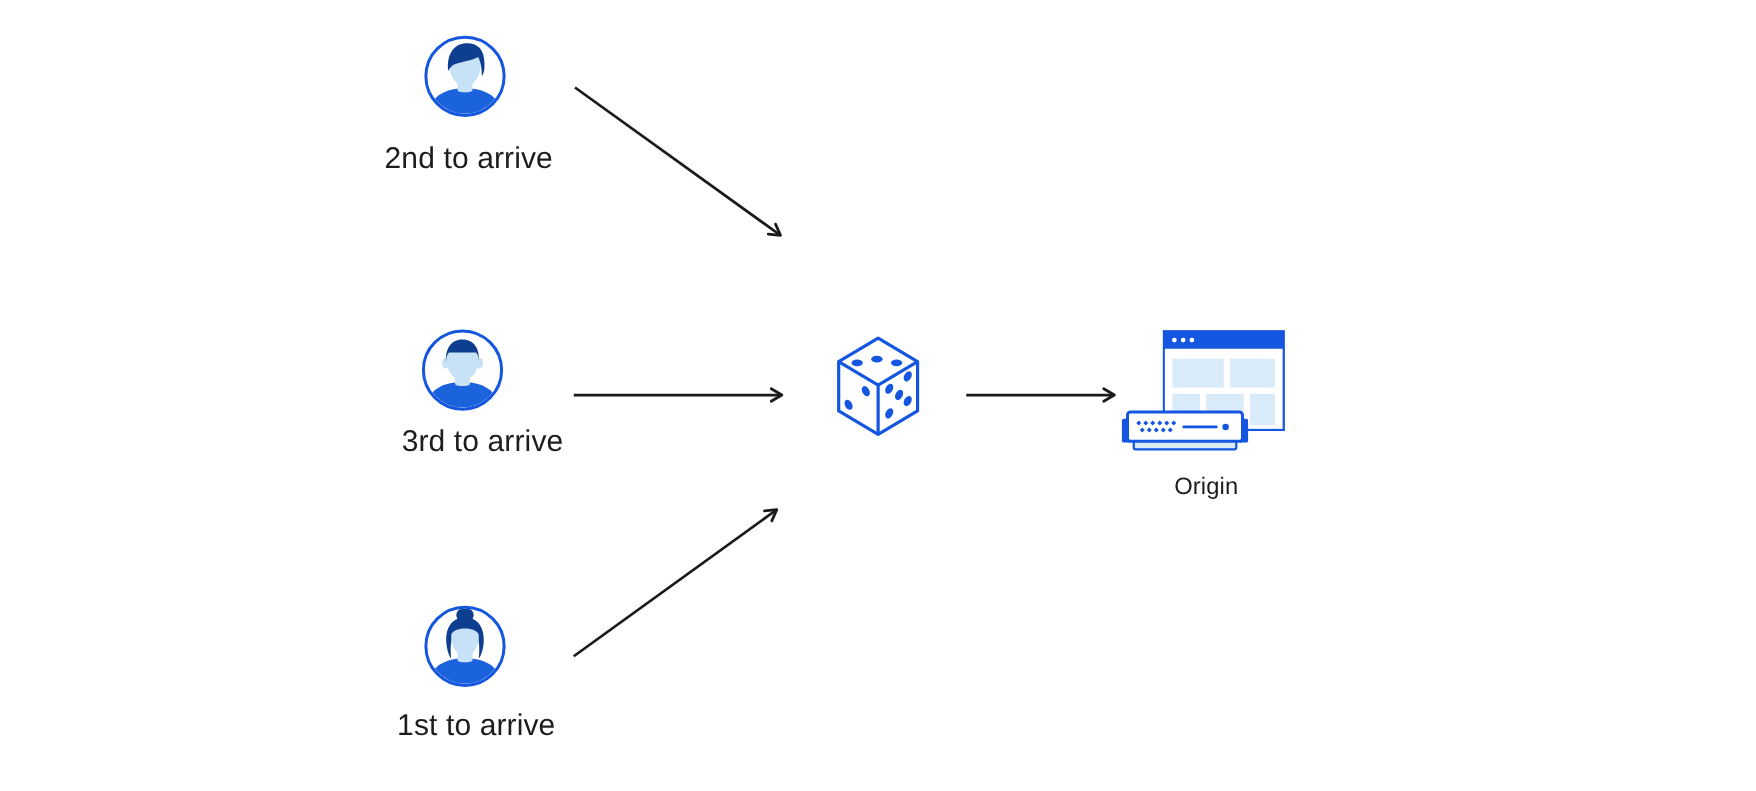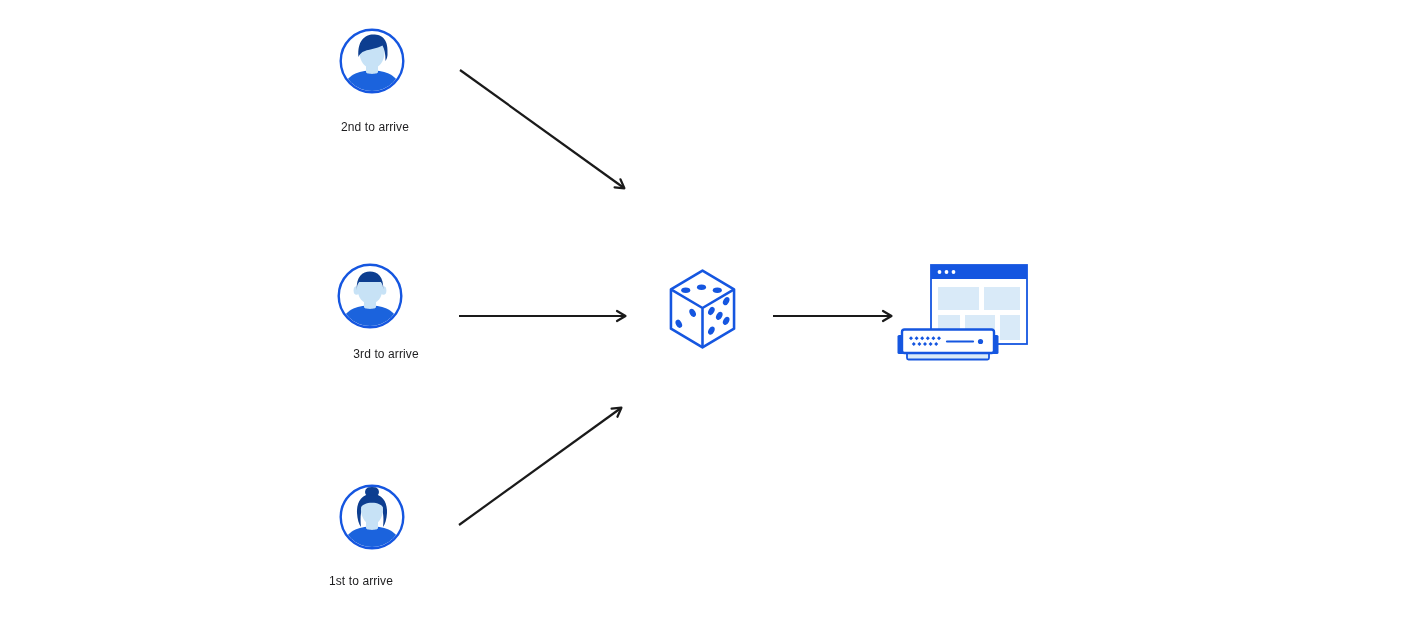--- a/index.html
+++ b/index.html
@@ -3,21 +3,21 @@
 <meta charset="utf-8">
 <style>
   html,body{margin:0;padding:0;background:#ffffff;}
   .canvas{
     position:relative;width:1405px;height:633px;background:#ffffff;
     font-family:"Liberation Sans","DejaVu Sans",sans-serif;overflow:hidden;
   }
   .abs{position:absolute;}
   .node-label{
     position:absolute;width:170px;text-align:center;
-    font-size:12px;line-height:22px;color:#1d1d1f;letter-spacing:0.1px;
+    font-size:24px;line-height:22px;color:#1d1d1f;letter-spacing:0.1px;
   }
   .origin-label{font-size:19px;}
   svg{display:block;}
 </style>
 </head>
 <body>
 
 <div class="canvas">
 
   <svg class="abs" style="left:0;top:0" width="1405" height="633" viewBox="0 0 1405 633">
@@ -85,21 +85,21 @@
       <path d="M33,10 C22,10 17.5,19 18,29 C18.3,35 19.8,40 22,43
                C21.2,35.5 21.4,29 23.3,24.5 C26,22.8 30,22 33,22
                C36,22 40,22.8 42.7,24.5 C44.6,29 44.8,35.5 44,43
                C46.2,40 47.7,35 48,29 C48.5,19 44,10 33,10 Z" fill="#0d3e90"></path>
       <path d="M33,13 C40.5,13 44.5,19 44,26.5 C43.5,33.5 39.5,40.5 33,40.5
                C26.5,40.5 22.5,33.5 22,26.5 C21.5,19 25.5,13 33,13 Z" fill="#c7e2f6"></path>
       <path d="M33,11 C25,11 20.5,17 20.8,25 C23,20.5 27.5,18.8 33,18.8
                C38.5,18.8 43,20.5 45.2,25 C45.5,17 41,11 33,11 Z" fill="#0d3e90"></path>
     </g>
   </svg>
-  <div class="node-label" style="left:276px;top:570px">1st to arrive</div>
+  <div class="node-label" style="left:296px;top:570px">1st to arrive</div>
 
   <svg class="abs" style="left:667px;top:267px" width="71" height="84" viewBox="0 0 72 84">
     <g stroke="#1556e0" stroke-width="2.6" fill="#ffffff" stroke-linejoin="round">
       <path d="M36,3 L68,22 L68,62 L36,81 L4,62 L4,22 Z"></path>
       <path d="M4,22 L36,41 L68,22 M36,41 L36,81" fill="none"></path>
     </g>
     <g fill="#1556e0">
       <ellipse cx="19" cy="23" rx="4.6" ry="2.8"></ellipse>
       <ellipse cx="35" cy="20" rx="4.6" ry="2.8"></ellipse>
       <ellipse cx="51" cy="23" rx="4.6" ry="2.8"></ellipse>
@@ -137,14 +137,15 @@
     <rect x="5" y="1.5" width="92" height="23.5" rx="2.5" fill="#ffffff" stroke="#1556e0" stroke-width="2.4"></rect>
     <path fill="#1556e0" d="
       M14,8.3 l2,2 -2,2 -2,-2 Z M19.6,8.3 l2,2 -2,2 -2,-2 Z M25.2,8.3 l2,2 -2,2 -2,-2 Z
       M30.8,8.3 l2,2 -2,2 -2,-2 Z M36.4,8.3 l2,2 -2,2 -2,-2 Z M42,8.3 l2,2 -2,2 -2,-2 Z
       M16.8,13.9 l2,2 -2,2 -2,-2 Z M22.4,13.9 l2,2 -2,2 -2,-2 Z M28,13.9 l2,2 -2,2 -2,-2 Z
       M33.6,13.9 l2,2 -2,2 -2,-2 Z M39.2,13.9 l2,2 -2,2 -2,-2 Z"></path>
     <line x1="50" y1="13.5" x2="76" y2="13.5" stroke="#1556e0" stroke-width="2.2" stroke-linecap="round"></line>
     <circle cx="83.5" cy="13.5" r="2.6" fill="#1556e0"></circle>
   </svg>
 
+  <div class="node-label origin-label" style="left:880px;top:379px">Origin</div>
 
 </div>
 
 </body></html>

